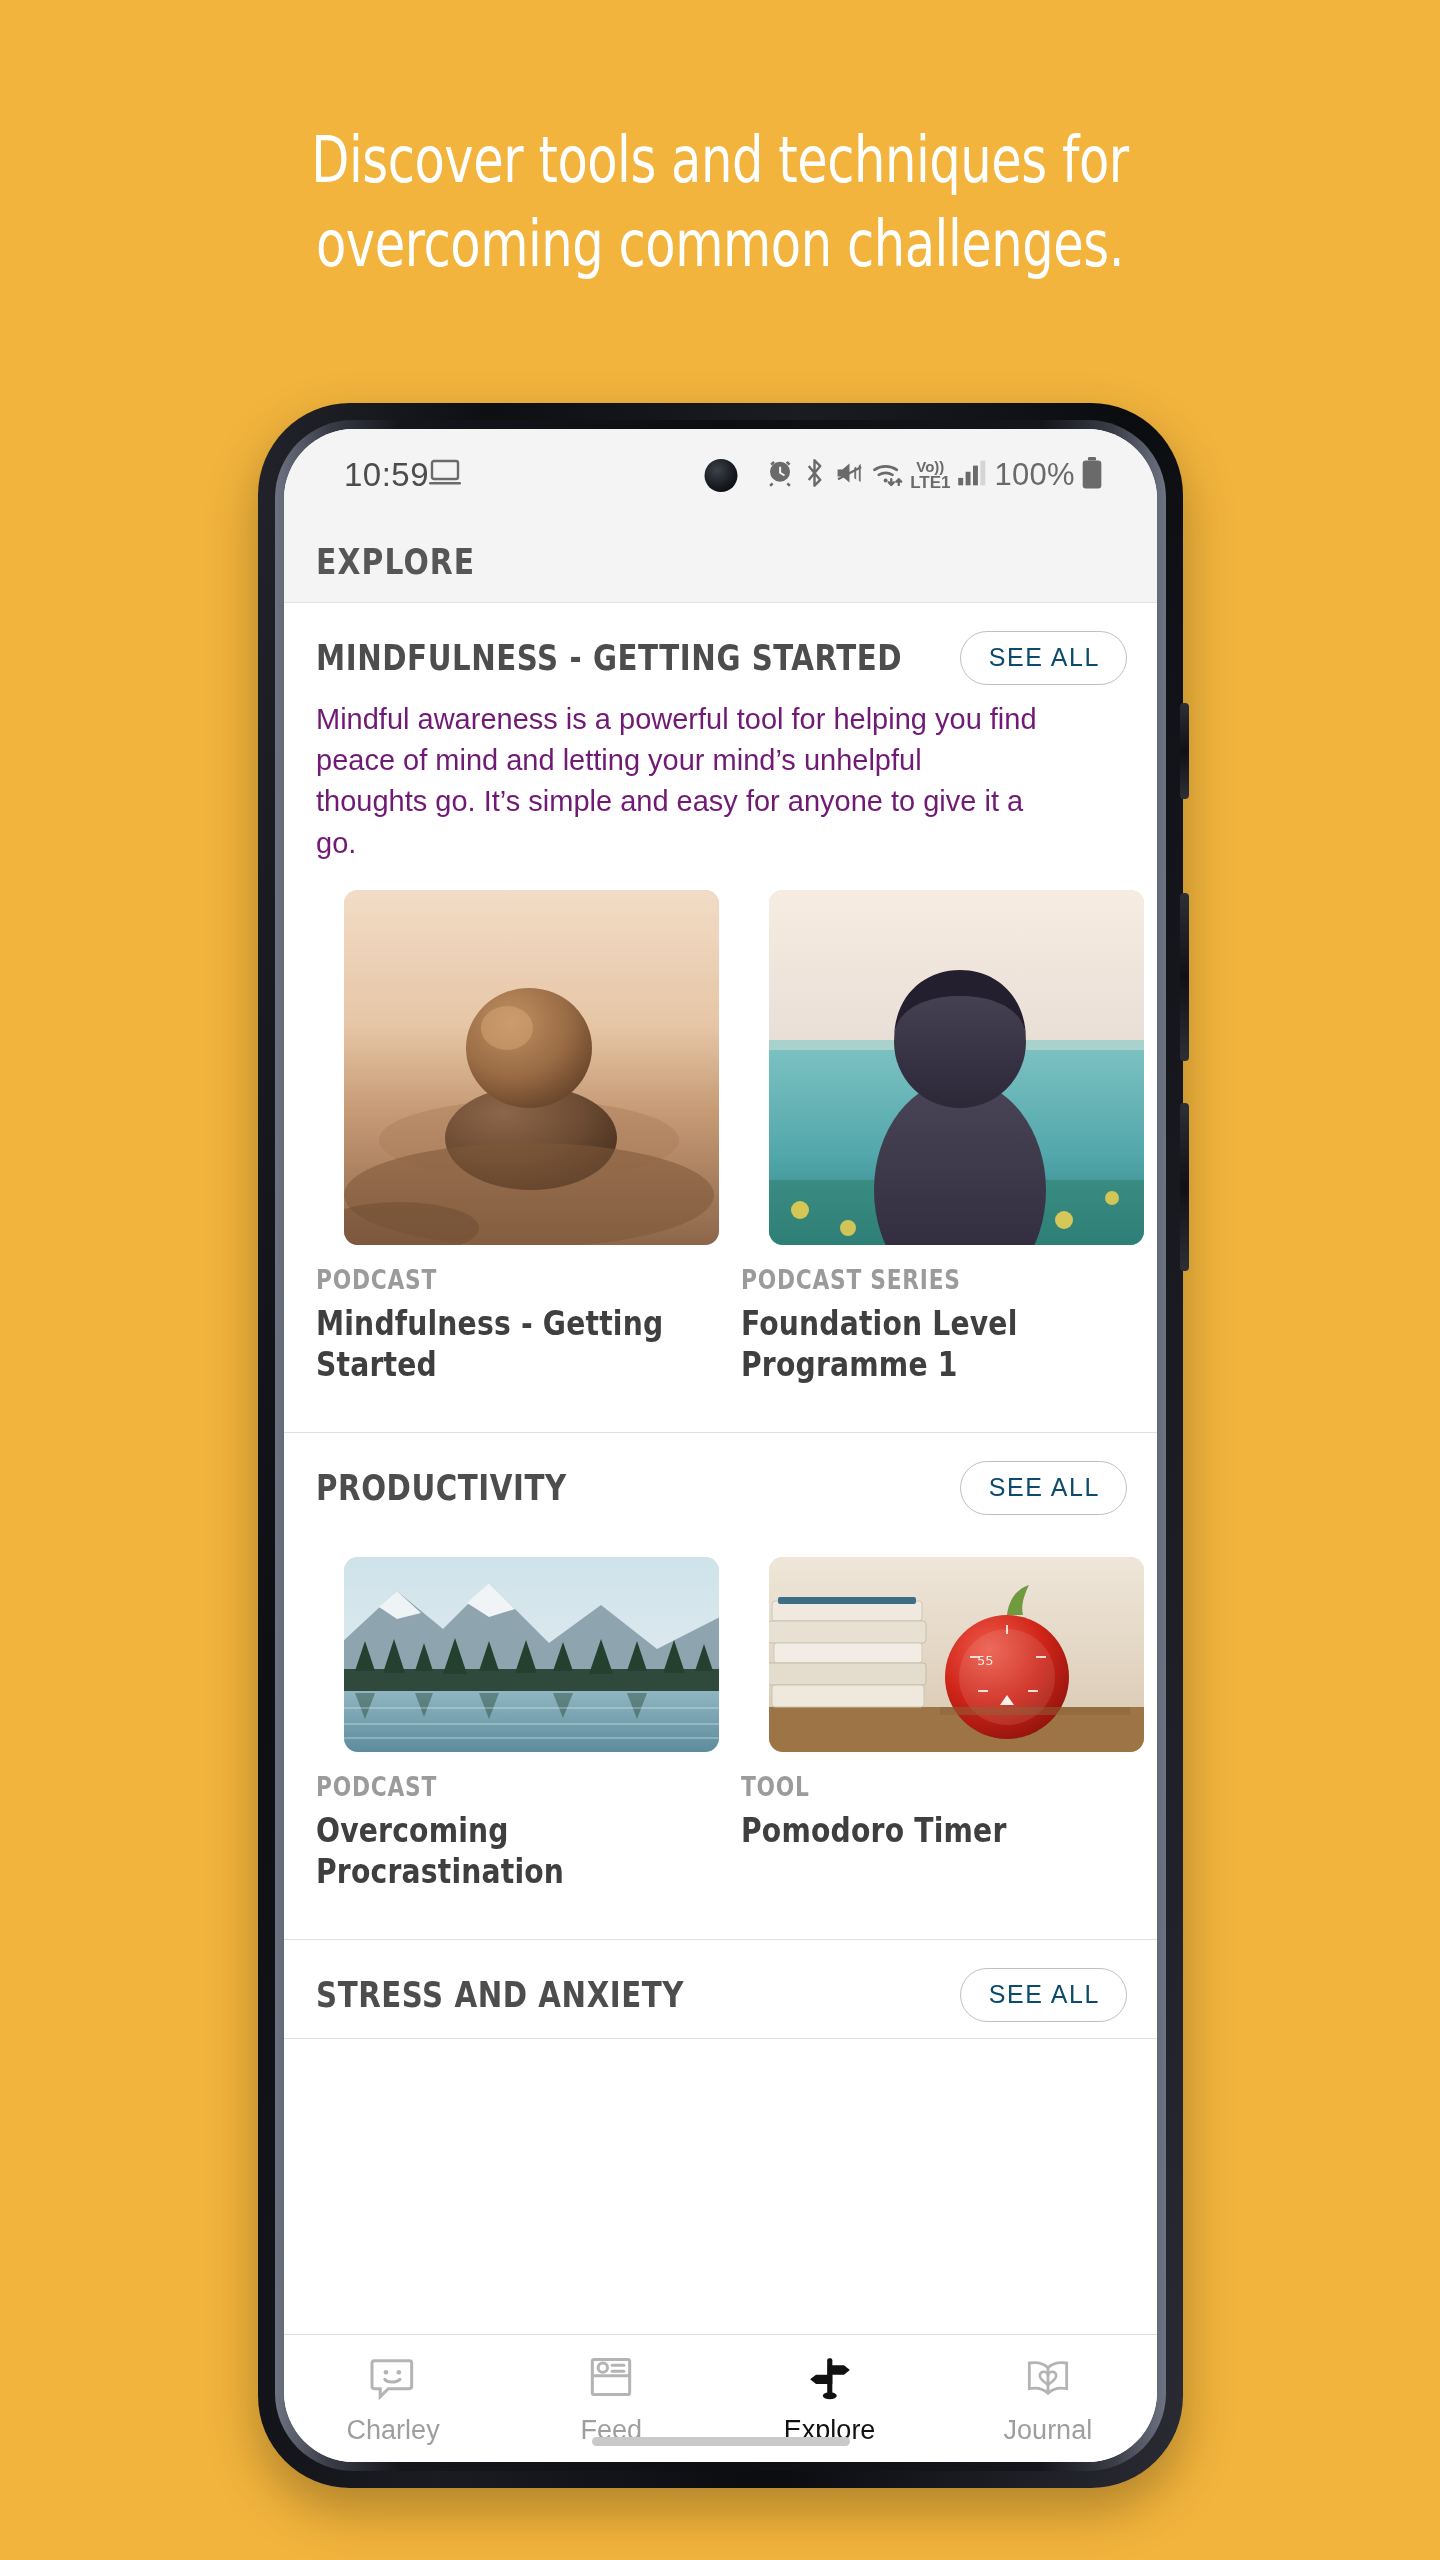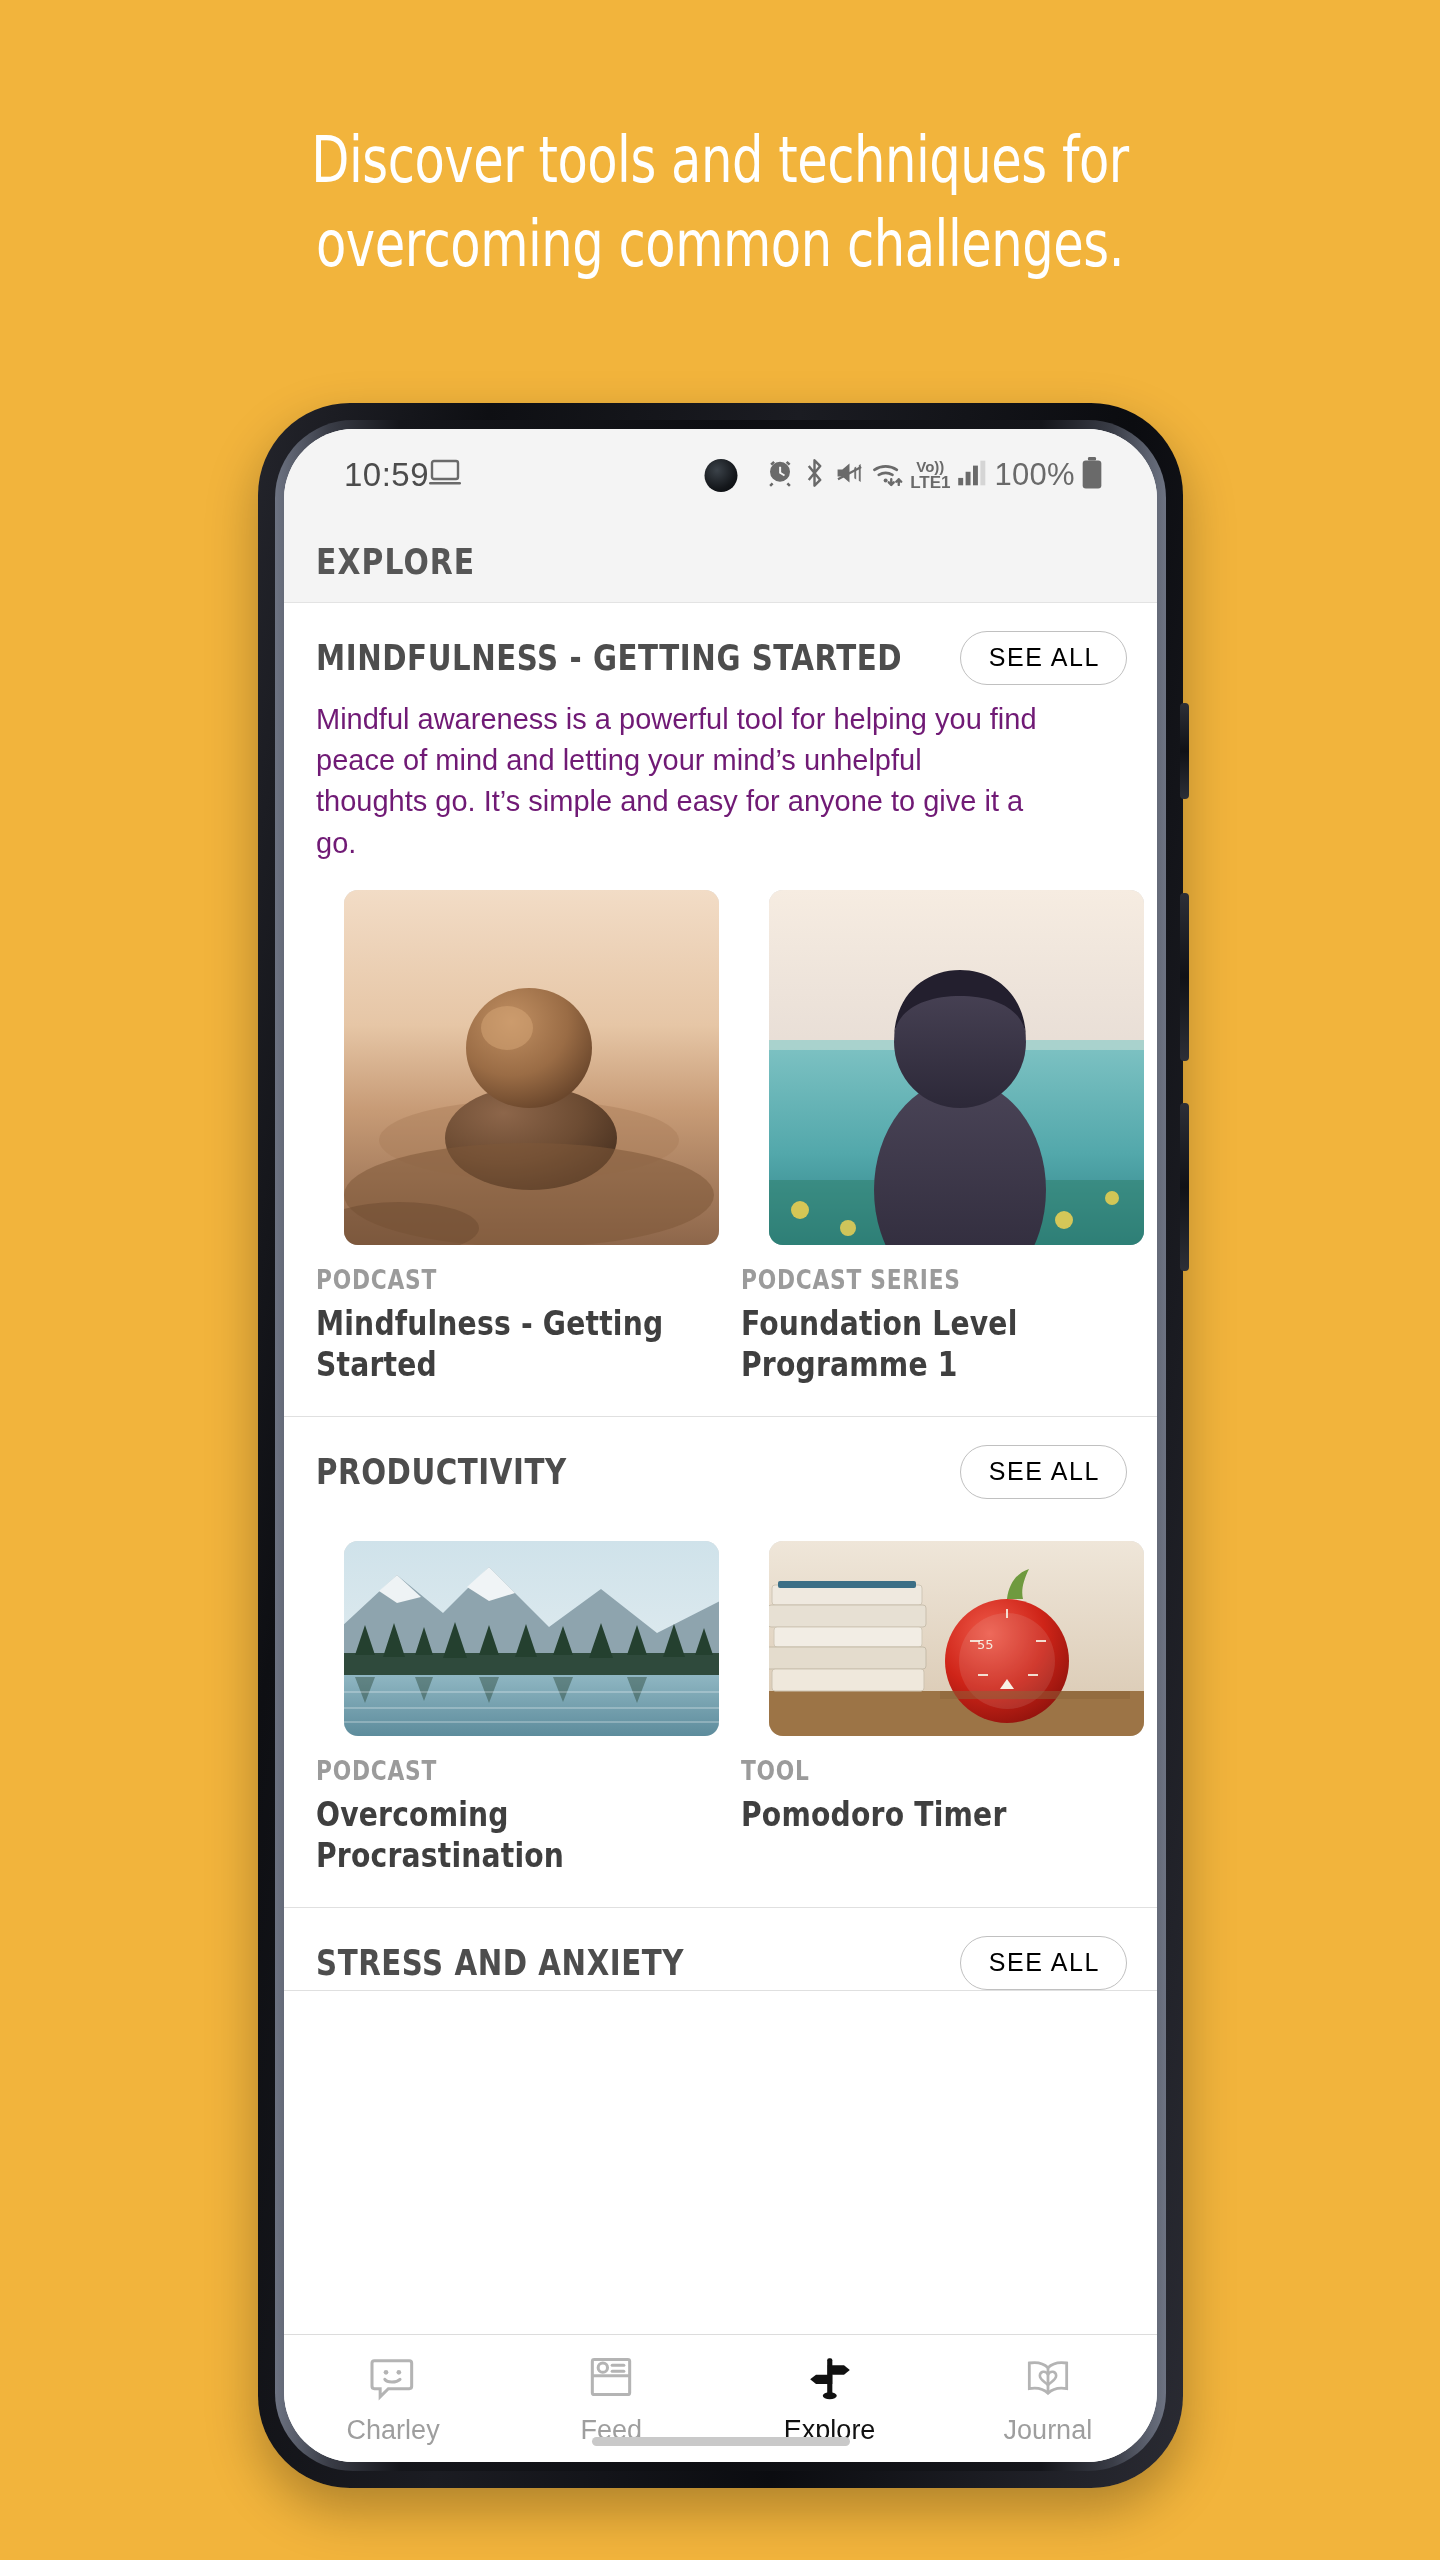--- a/index.html
+++ b/index.html
@@ -106,40 +106,40 @@
     transform-origin:left center;
   }
 
   
   .content {
     position:absolute;
     top:174px; left:0; right:0; bottom:128px;
     background:#FFFFFF;
     overflow:hidden;
   }
-  .section { padding:0 0 0 0; border-bottom:1px solid #e0e0e0; }
+  .section { padding:0 0 16px 0; border-bottom:1px solid #e0e0e0; }
   .section-head {
     display:flex; align-items:center;
     padding:28px 30px 0 32px;
   }
   .section-title {
     font-family:"DejaVu Sans Condensed","Liberation Sans", sans-serif;
     font-weight:bold;
     font-size:35px;
     letter-spacing:0.6px;
     color:#4d4d4d;
     transform:scaleX(0.93);
     transform-origin:left center;
     flex:1;
   }
   .see-all {
     flex:none;
     border:1.6px solid #c0c0c0;
     border-radius:30px;
-    color:#000000;
+    color:#0c4a6e;
     font-size:25px;
     letter-spacing:1.6px;
     padding:11px 26px 12px 28px;
     background:#fff;
     white-space:nowrap;
   }
   .section-desc {
     padding:14px 120px 0 32px;
     color:#701a75;
     font-size:29px;

